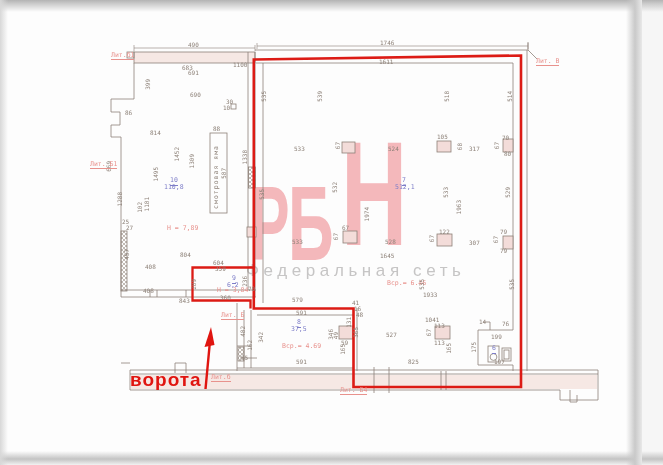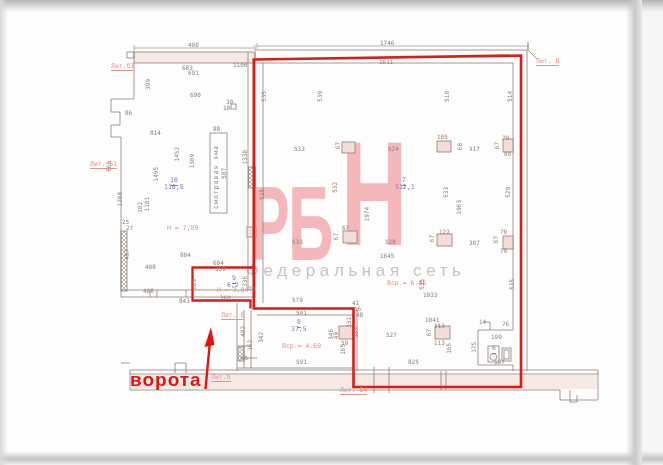--- a/index.html
+++ b/index.html
@@ -213,21 +213,21 @@
       <span class="lbl v" style="left: 426px; top: 329px;">67</span>
       <span class="lbl" style="left: 434px; top: 340px;">113</span>
       <span class="lbl v" style="left: 446px; top: 343px;">165</span>
       <span class="lbl" style="left: 408px; top: 359px;">825</span>
       <span class="lbl" style="left: 479px; top: 319px;">14</span>
       <span class="lbl" style="left: 502px; top: 321px;">76</span>
       <span class="lbl" style="left: 491px; top: 334px;">199</span>
       <span class="lbl v" style="left: 471px; top: 342px;">175</span>
       <span class="lbl bu" style="left: 492px; top: 345px;">6</span>
       <span class="lbl" style="left: 494px; top: 359px;">197</span>
-      <span class="lbl l" style="left: 111px; top: 63px;">Лит.б1</span>
+      <span class="lbl l" style="left: 111px; top: 52px;">Лит.б1</span>
       <span class="lbl l" style="left: 90px; top: 161px;">Лит. Б1</span>
       <span class="lbl l" style="left: 536px; top: 58px;">Лит. В</span>
       <span class="lbl l" style="left: 221px; top: 312px;">Лит. Б</span>
       <span class="lbl l" style="left: 211px; top: 374px;">Лит.б</span>
       <span class="lbl l" style="left: 340px; top: 387px;">Лит. Б4</span>
     </div>
 
   <div class="gate" style="left:130px;top:370px;">ворота</div>
 
   <div class="edge edge-right-page"></div>

